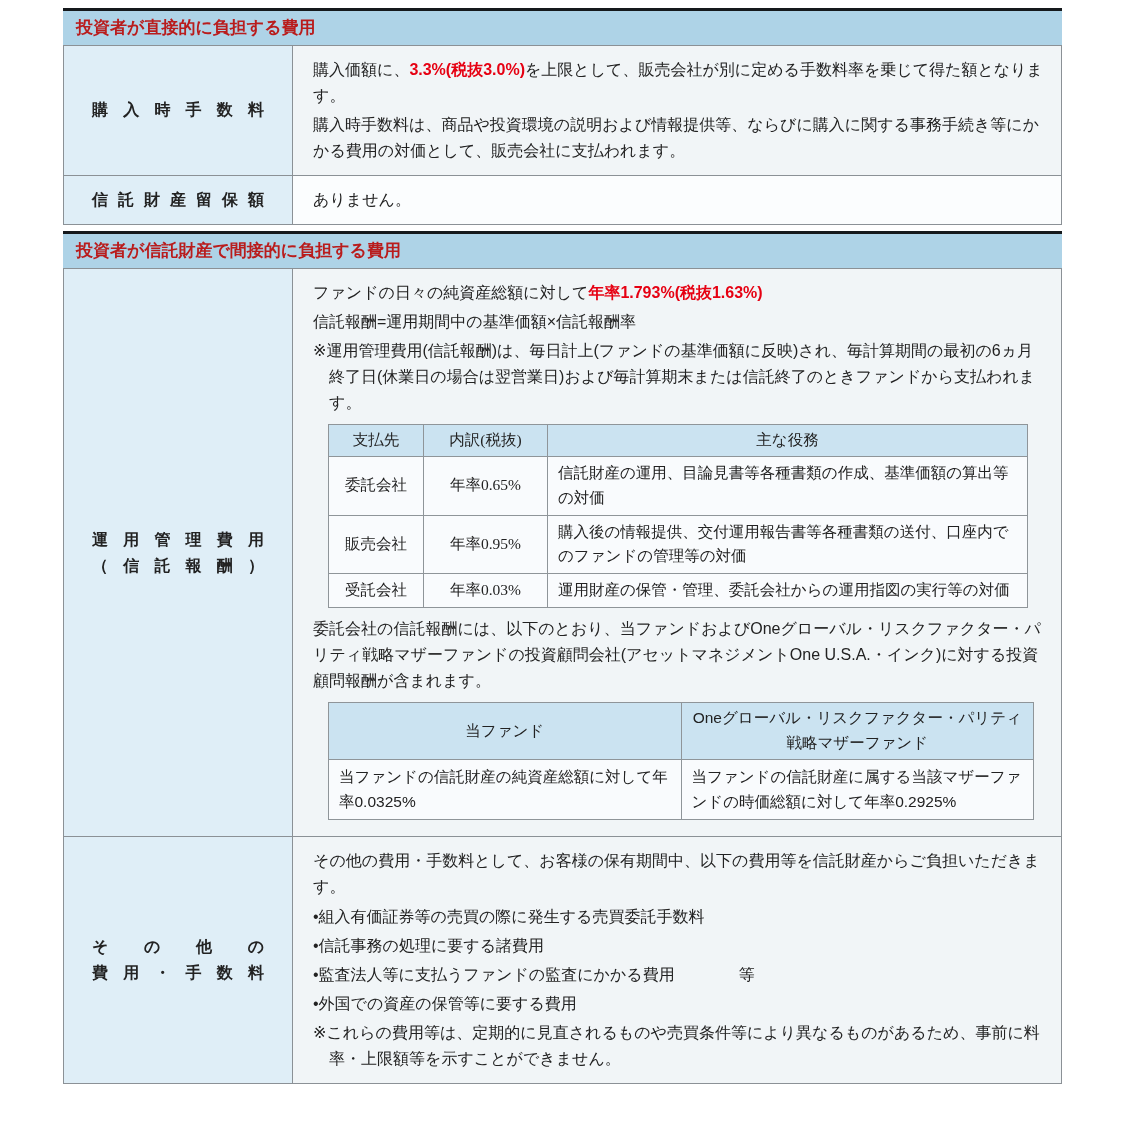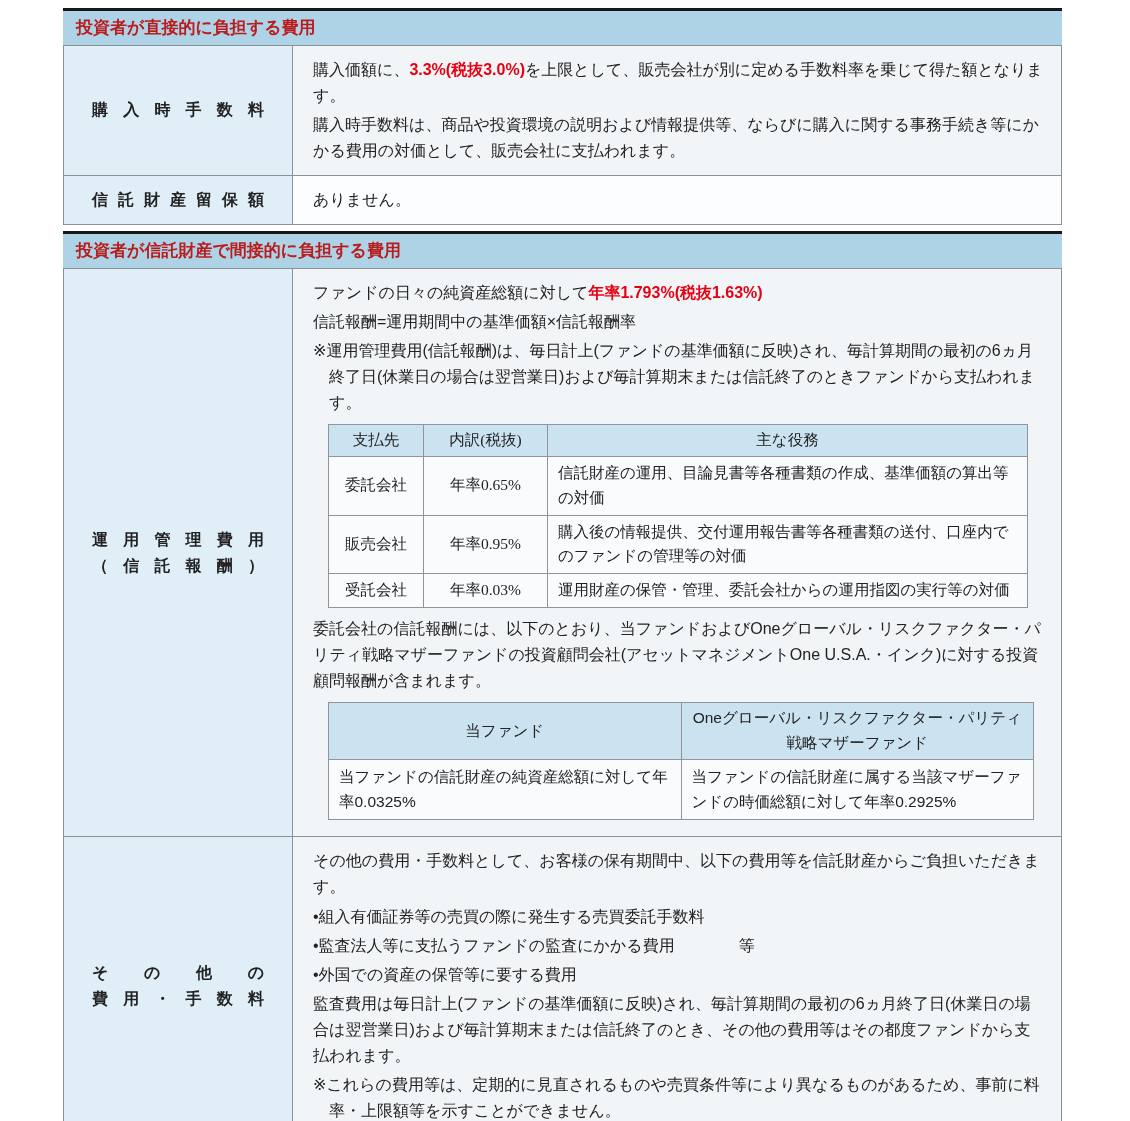--- a/index.html
+++ b/index.html
@@ -187,20 +187,20 @@
           <span>用</span>
           <span>・</span>
           <span>手</span>
           <span>数</span>
           <span>料</span>
         </span>
     </div>
     <div class="content-cell">
       <p>その他の費用・手数料として、お客様の保有期間中、以下の費用等を信託財産からご負担いただきます。</p>
       <p class="bullet">•組入有価証券等の売買の際に発生する売買委託手数料</p>
+      <p class="bullet">•信託事務の処理に要する諸費用</p>
       <p class="bullet">•監査法人等に支払うファンドの監査にかかる費用　　　　等</p>
       <p class="bullet">•外国での資産の保管等に要する費用</p>
-      <p>監査費用は毎日計上(ファンドの基準価額に反映)され、毎計算期間の最初の6ヵ月終了日(休業日の場合は翌営業日)および毎計算期末または信託終了のとき、その他の費用等はその都度ファンドから支払われます。</p>
       <p class="hang">※これらの費用等は、定期的に見直されるものや売買条件等により異なるものがあるため、事前に料率・上限額等を示すことができません。</p>
     </div>
   </div>
 
 </div>
 
 </body></html>

